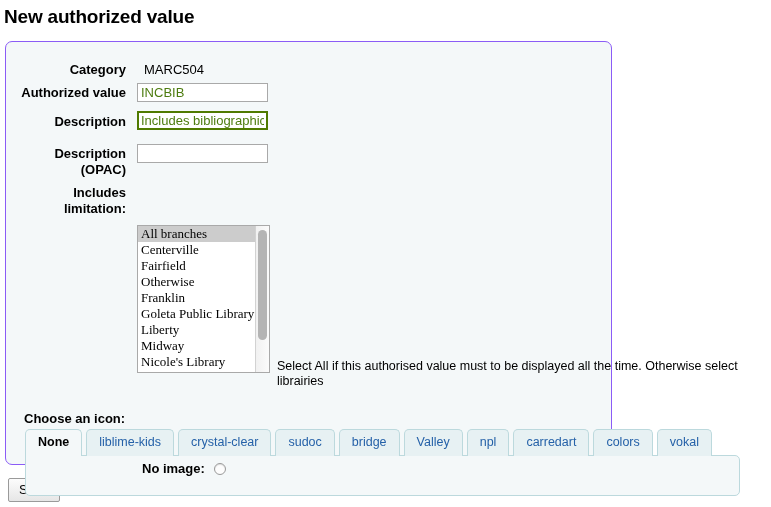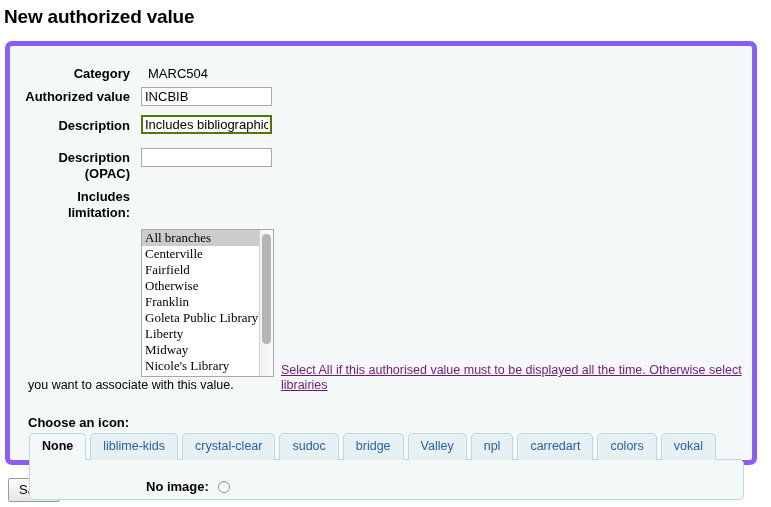--- a/index.html
+++ b/index.html
@@ -25,25 +25,25 @@
     margin: 0;
     padding: 6px 0 0 4px;
     letter-spacing: -0.2px;
   }
 
   
   .form-panel {
     position: absolute;
     left: 5px;
     top: 41px;
-    width: 752px;
+    width: 607px;
     height: 424px;
     box-sizing: border-box;
     background: #f4f8f9;
-    border: 5px solid #8b5cf6;
+    border: 1px solid #8b5cf6;
     border-radius: 7px;
   }
 
   
   .form-row {
     position: absolute;
     left: 0;
     width: 100%;
   }
   .field-label {
@@ -68,21 +68,21 @@
   
   input.text-input {
     position: absolute;
     left: 131px;
     box-sizing: border-box;
     width: 131px;
     height: 19px;
     padding: 1px 3px;
     font-family: "Liberation Sans", sans-serif;
     font-size: 13px;
-    color: #000000;
+    color: #4d7c0f;
     background: #ffffff;
     border: 1px solid #a9a9a9;
     border-radius: 0;
     outline: none;
   }
   input.text-input.focused {
     border: 2px solid #4f7a00;
     padding: 0 2px;
   }
 
@@ -130,22 +130,21 @@
   }
 
   
   .hint-text {
     position: absolute;
     left: 271px;
     top: 317px;
     width: 484px;
     font-size: 12.5px;
     line-height: 15px;
-    color: #701a75;
-    text-decoration: underline;
+    color: #000000;
   }
   .hint-text-wrap {
     position: absolute;
     left: 18px;
     top: 332px;
     font-size: 12.5px;
     line-height: 15px;
     color: #000;
   }
 
@@ -200,21 +199,21 @@
     width: 715px;
     height: 41px;
     background: #f4f8f9;
     border: 1px solid #bcd9dd;
     border-radius: 0 5px 5px 5px;
     z-index: 1;
   }
   .no-image-row {
     position: absolute;
     left: 75px;
-    top: 19px;
+    top: 5px;
     display: flex;
     align-items: center;
     gap: 9px;
     padding-left: 41px;
   }
   .no-image-label {
     font-weight: bold;
     font-size: 13px;
     color: #000;
   }
@@ -303,21 +302,20 @@
     <div class="branch-option">Liberty</div>
     <div class="branch-option">Midway</div>
     <div class="branch-option">Nicole's Library</div>
     <div class="branch-option">Pleasant Valley</div>
     <div class="branches-scrollbar">
       <div class="branches-thumb"></div>
     </div>
   </div>
 
   <div class="hint-text">Select All if this authorised value must to be displayed all the time. Otherwise select librairies</div>
-  <div class="hint-text-wrap">you want to associate with this value.</div>
 
   <div class="choose-icon-label">Choose an icon:</div>
 
   <div class="tabs-wrap">
     <div class="tab-strip">
       <div class="tab active">None</div>
       <div class="tab">liblime-kids</div>
       <div class="tab">crystal-clear</div>
       <div class="tab">sudoc</div>
       <div class="tab">bridge</div>

